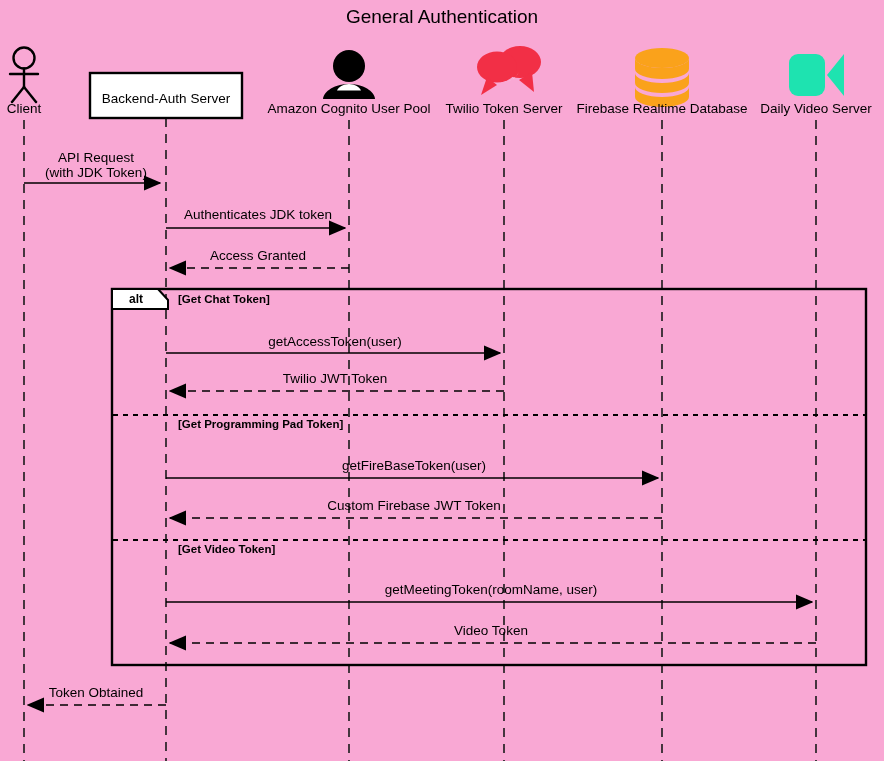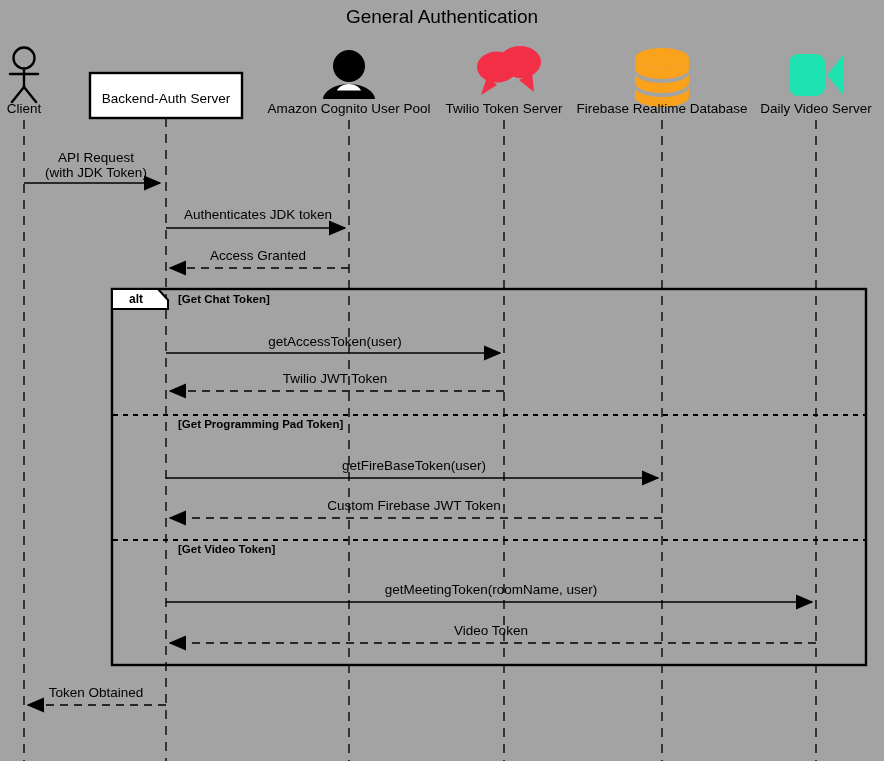--- a/index.html
+++ b/index.html
@@ -9,21 +9,21 @@
   }
   body {
     font-family: "Liberation Sans", sans-serif;
     color: #000000;
   }
   #canvas {
     position: relative;
     width: 884px;
     height: 761px;
     overflow: hidden;
-    background: #a3a3a3;
+    background: #f9a8d4;
   }
   #diagram-svg {
     position: absolute;
     top: 0;
     left: 0;
     width: 884px;
     height: 761px;
   }
   .diagram-title {
     font-size: 19px;

